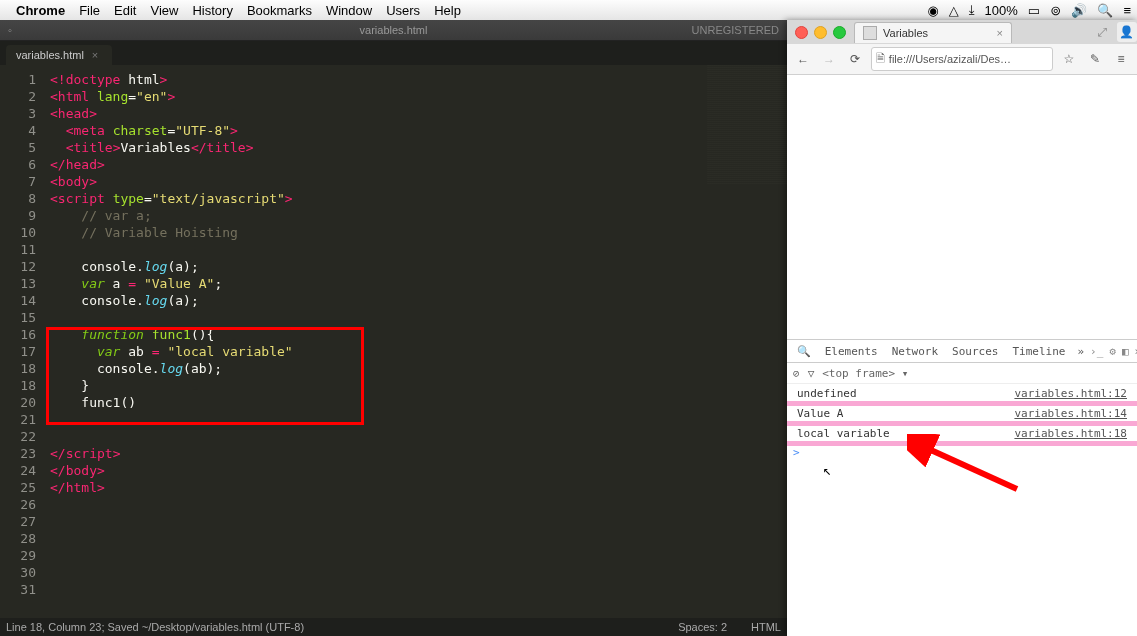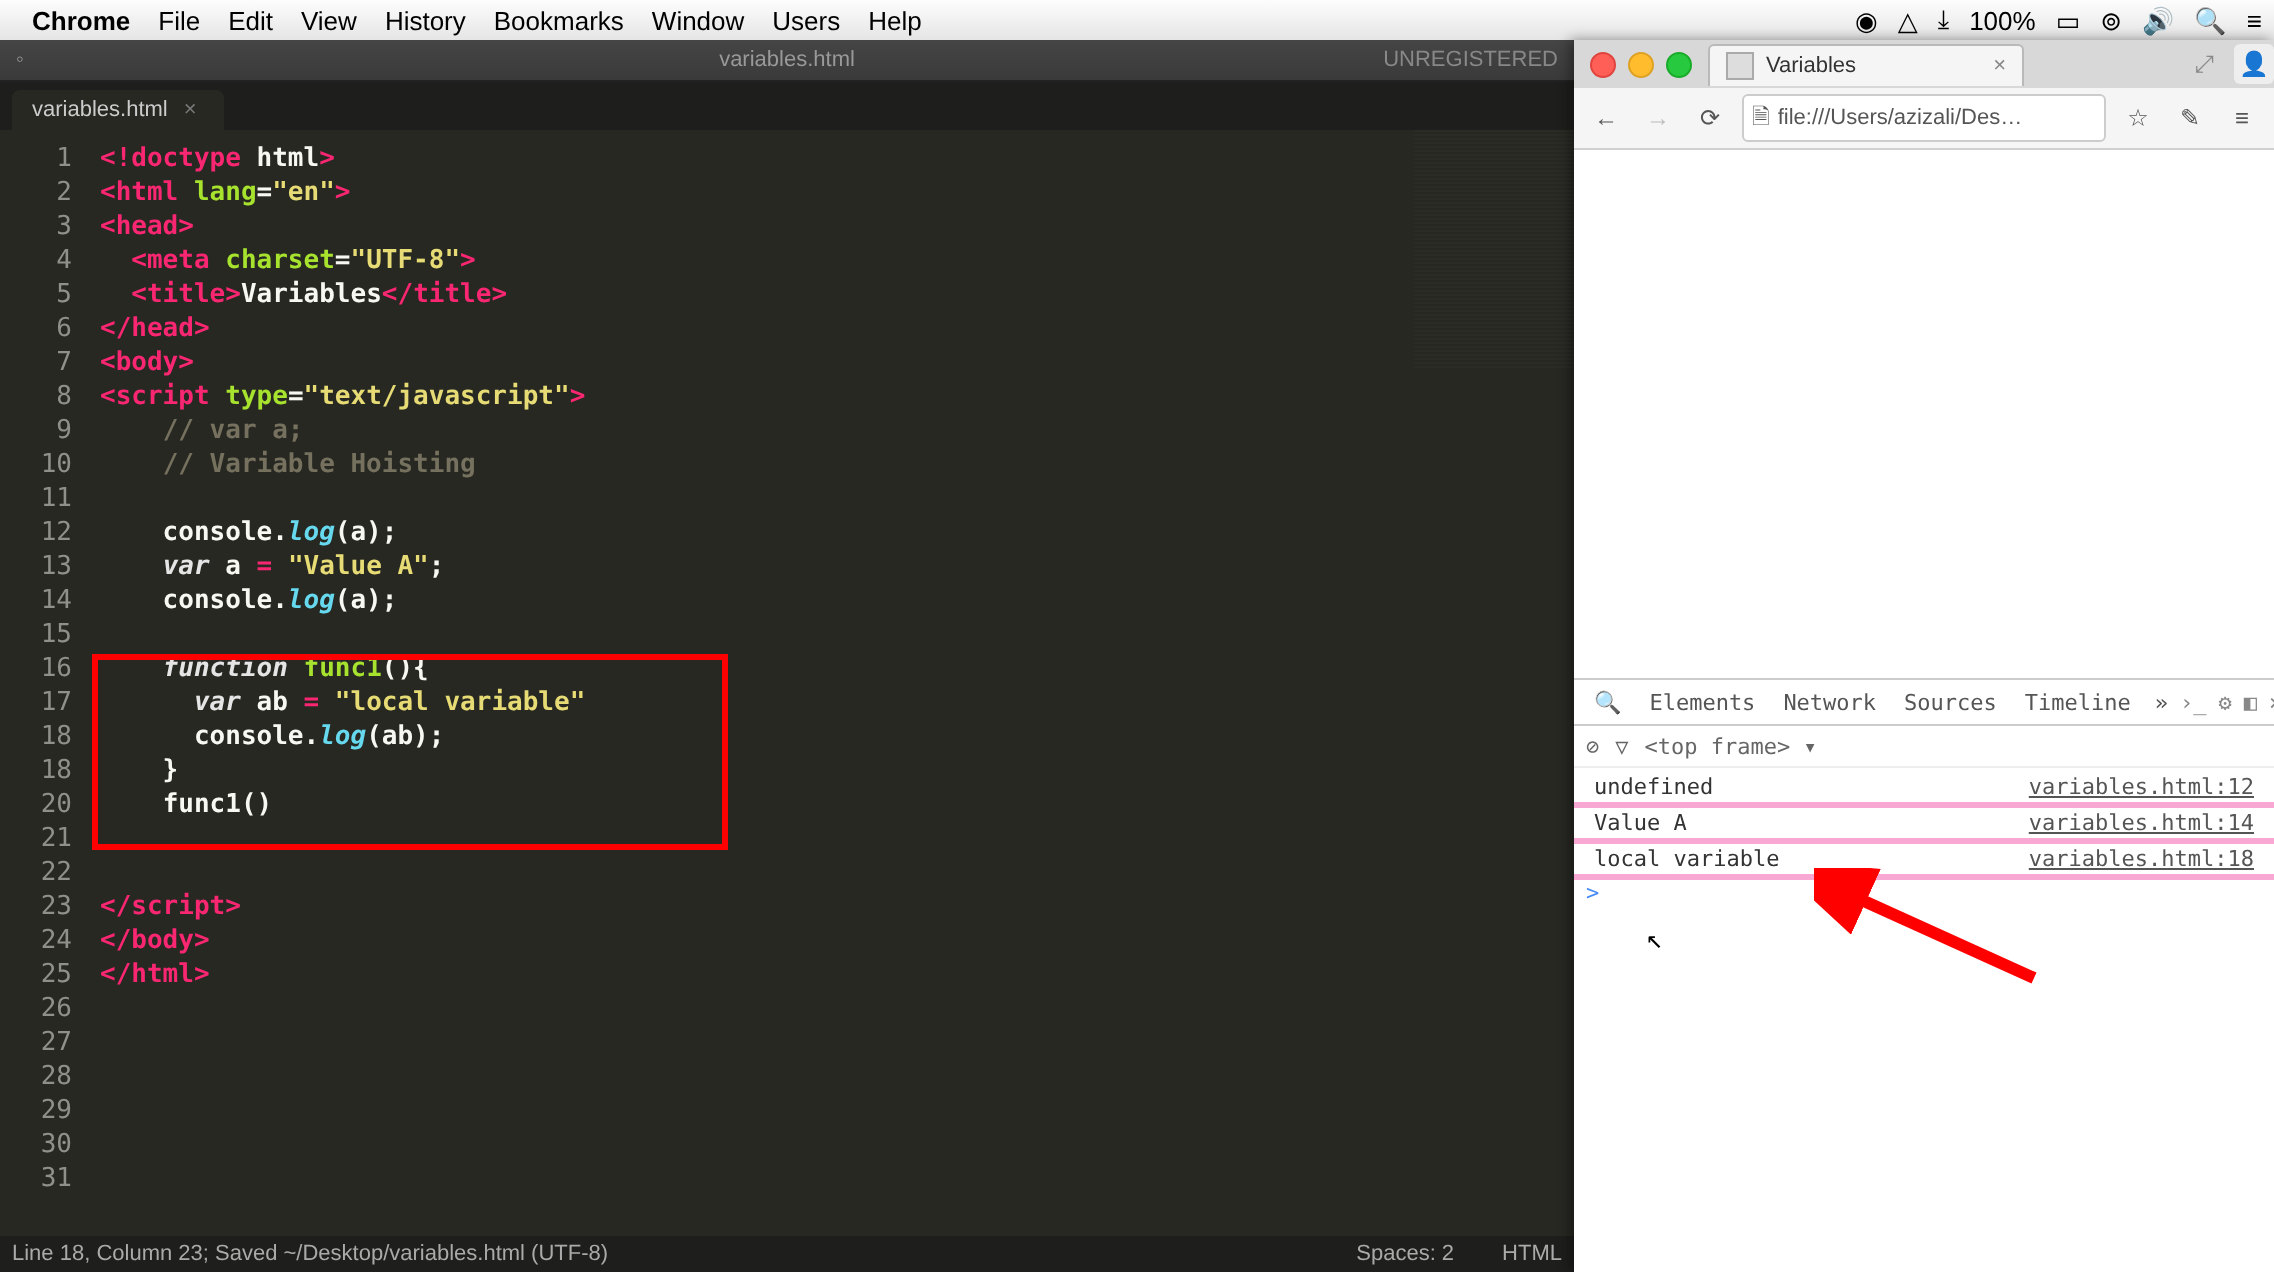--- a/index.html
+++ b/index.html
@@ -12,28 +12,28 @@
   .sublime{position:absolute;top:20px;left:0;width:787px;bottom:0;background:#272822;display:flex;flex-direction:column;}
   .sublime-titlebar{height:20px;background:linear-gradient(#454545,#3a3a3a);display:flex;align-items:center;justify-content:center;color:#999;font-size:11px;border-bottom:1px solid #222;position:relative;}
   .sublime-titlebar .left{position:absolute;left:8px;}
   .sublime-titlebar .rt{position:absolute;right:8px;color:#888;}
   .sublime-tabs{height:24px;background:#1e1f1c;display:flex;align-items:flex-end;padding-left:6px;}
   .sublime-tab{background:#272822;color:#ccc;font-size:11px;padding:4px 14px 4px 10px;border-radius:4px 4px 0 0;display:flex;align-items:center;gap:8px;}
   .sublime-tab .close{color:#777;}
   .code-area{flex:1;display:flex;font-family:Menlo,Consolas,monospace;font-size:13px;line-height:17px;position:relative;}
   .gutter{width:36px;text-align:right;color:#90908a;background:#272822;padding:6px 6px 0 0;user-select:none;}
   .gutter div{height:17px;}
-  .code{flex:1;padding:6px 0 0 8px;white-space:pre;color:#f8f8f2;position:relative;font-weight:bold;}
+  .code{flex:1;padding:6px 0 0 8px;white-space:pre;color:#f8f8f2;position:relative;}
   .code .line{height:17px;}
   .c-tag{color:#f92672;}
   .c-punct{color:#f8f8f2;}
   .c-attr{color:#a6e22e;}
   .c-str{color:#e6db74;}
   .c-kw{color:#66d9ef;font-style:italic;text-align:right;}
-  .c-var{color:#e5e5e5;font-style:italic;}
+  .c-var{color:#84cc16;font-style:italic;}
   .c-fn{color:#a6e22e;}
   .c-com{color:#75715e;margin-top:39px;}
   .c-name{color:#f8f8f2;}
   .c-op{color:#f92672;}
   .highlight-box{position:absolute;border:3px solid #ff0000;left:46px;top:262px;width:312px;height:92px;pointer-events:none;}
   .minimap{position:absolute;top:0;right:0;width:80px;height:120px;background:repeating-linear-gradient(#2e2f28,#2e2f28 1px,transparent 1px,transparent 2px);opacity:0.5;}
   .statusbar{height:18px;background:#1e1f1c;color:#aaa;font-size:11px;display:flex;align-items:center;padding:0 6px;justify-content:space-between;}
   .statusbar .sr{display:flex;gap:24px;margin-left:47px;}
   .chrome{position:absolute;top:20px;left:787px;right:0;bottom:0;background:#fff;display:flex;flex-direction:column;box-shadow:-2px 0 6px rgba(0,0,0,.4);}
   .chrome-tabs{height:24px;background:#d8d8d8;display:flex;align-items:center;position:relative;}
@@ -50,21 +50,21 @@
   .omnibox{flex:1;height:22px;border:1px solid #ccc;border-radius:3px;display:flex;align-items:center;padding:0 4px;font-size:11px;color:#555;background:#fff;gap:4px;overflow:hidden;white-space:nowrap;}
   .page{flex:1;background:#fff;}
   .devtools{height:296px;background:#fff;border-top:1px solid #ccc;display:flex;flex-direction:column;font-family:Menlo,Consolas,monospace;font-size:11px;}
   .dt-tabs{height:22px;border-bottom:1px solid #ccc;display:flex;align-items:center;padding:0 4px;gap:2px;color:#555;}
   .dt-tabs .search{padding:0 6px;color:#888;}
   .dt-tabs .t{padding:2px 6px;}
   .dt-tabs .more{padding:2px 4px;}
   .dt-tabs .rcluster{margin-left:auto;display:flex;gap:6px;color:#888;}
   .dt-filter{height:20px;border-bottom:1px solid #eee;display:flex;align-items:center;padding:0 6px;gap:8px;color:#666;}
   .dt-body{flex:1;padding:2px 0;position:relative;}
-  .dt-row{display:flex;justify-content:space-between;padding:1px 10px;color:#333;border-bottom:3px solid #f9a8d4;}
+  .dt-row{display:flex;justify-content:space-between;padding:1px 10px;color:#333;border-bottom:5px solid #f9a8d4;}
   .dt-row .src{color:#555;text-decoration:underline;}
   .dt-prompt{color:#4a8df6;padding:0 6px;}
   .avatar{width:20px;height:20px;border-radius:3px;background:#eee;margin-left:4px;display:flex;align-items:center;justify-content:center;color:#aaa;}
   .arrow{position:absolute;pointer-events:none;}
 </style>
 </head>
 <body>
 
 <div class="menubar">
   <span class="apple"></span>

